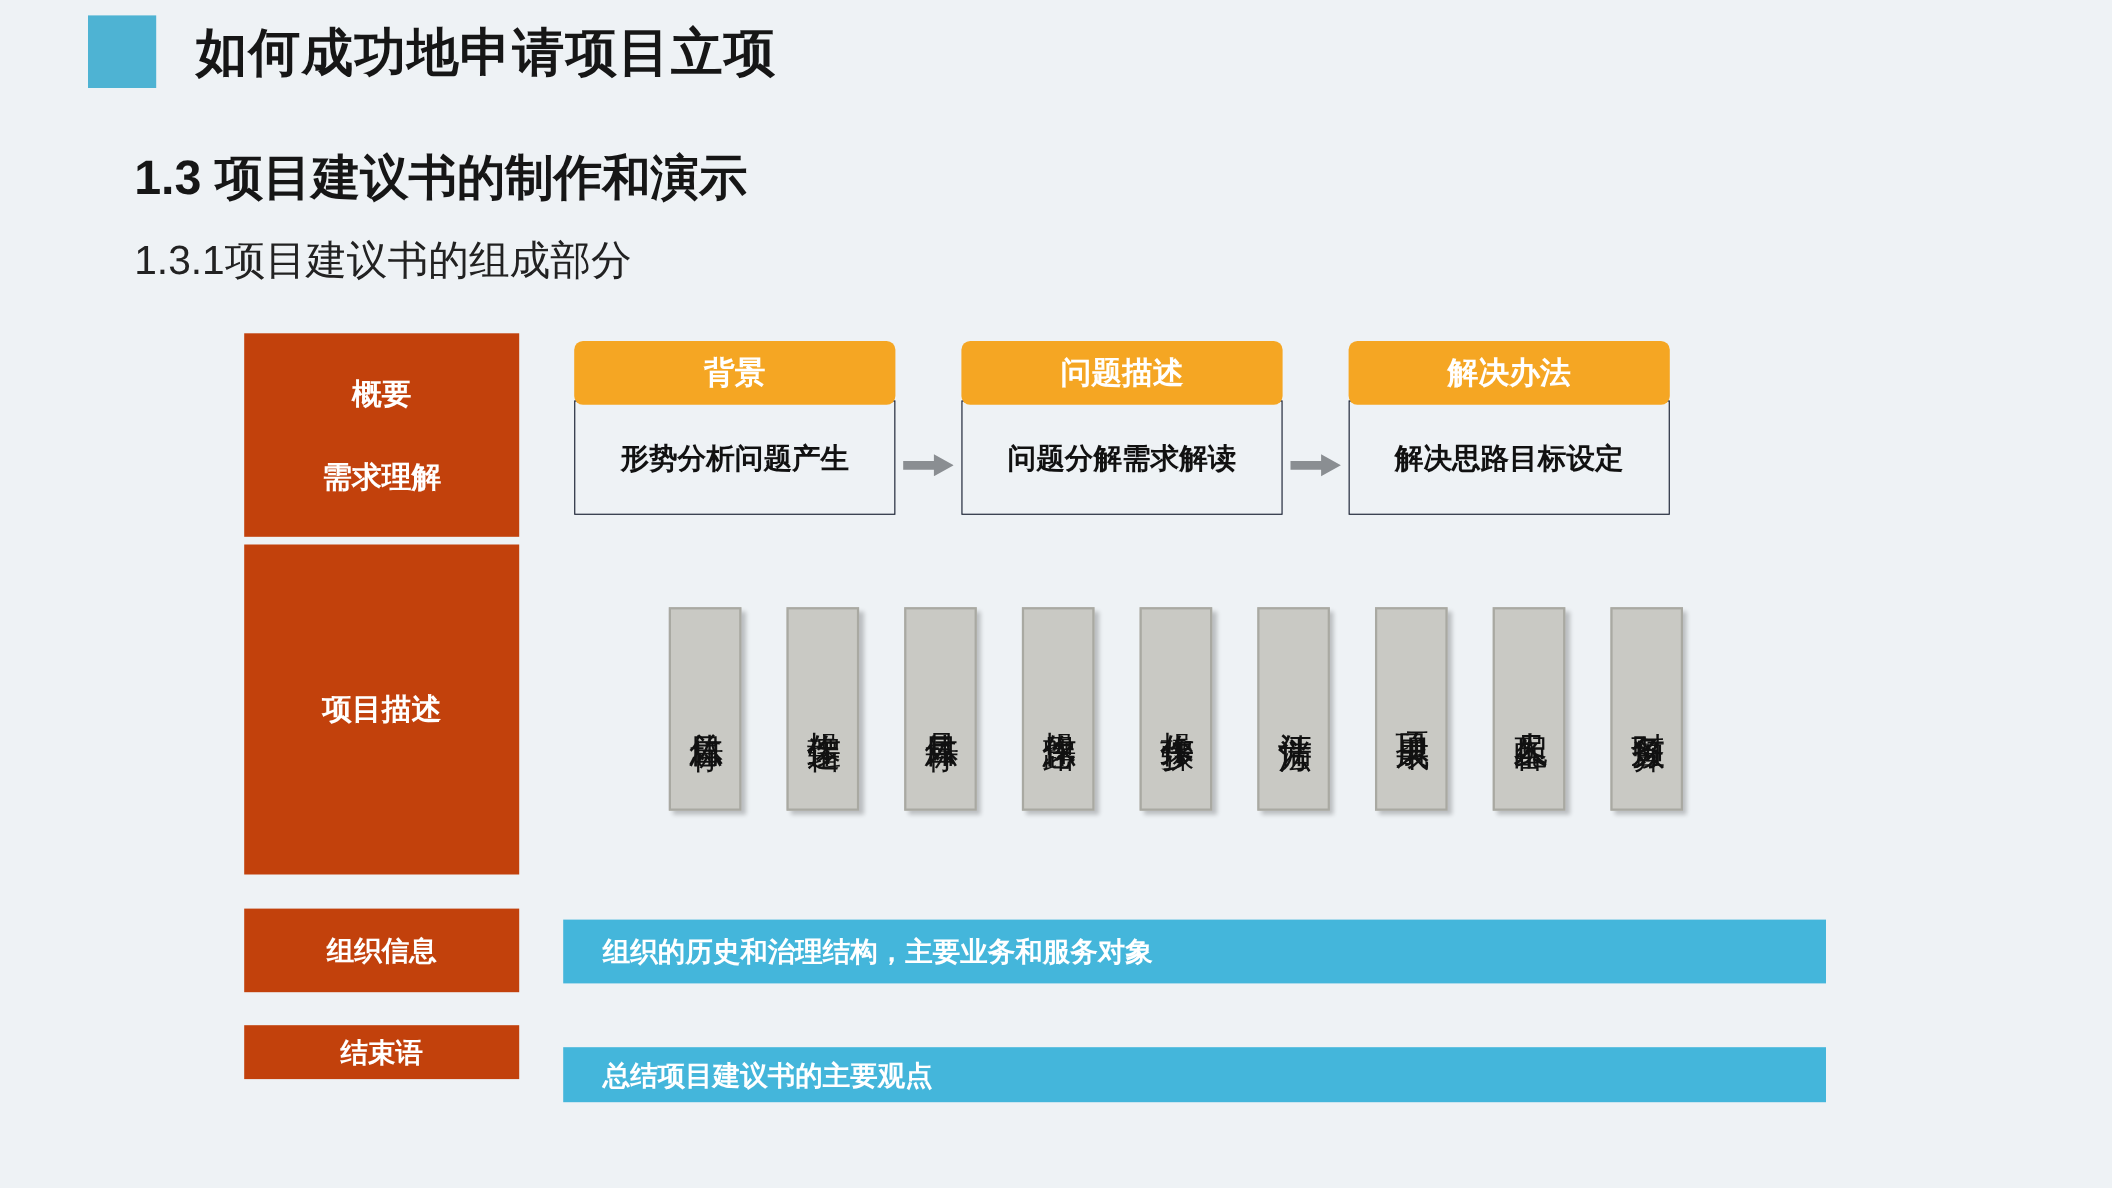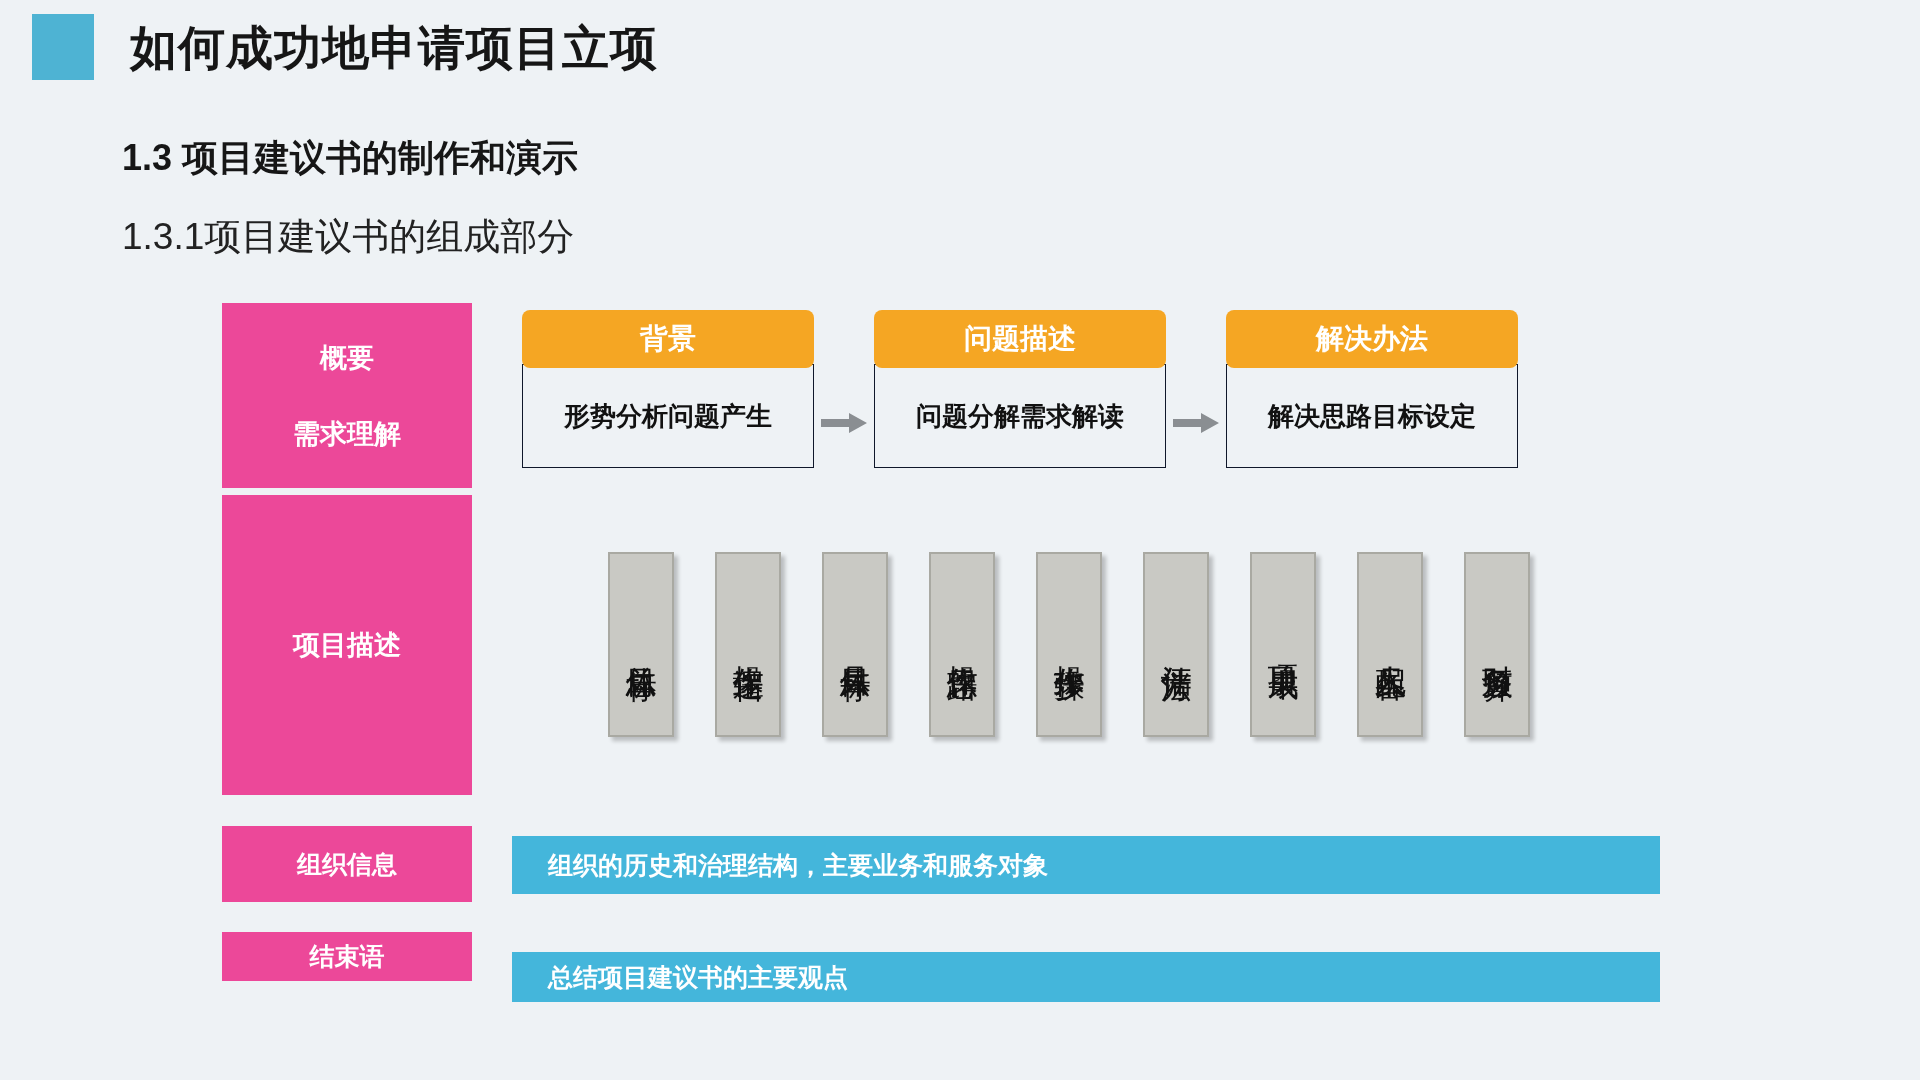--- a/index.html
+++ b/index.html
@@ -21,20 +21,21 @@
     left: 0; top: 0;
     width: 1920px; height: 1080px;
     background: #eef2f5;
   }
   #title-row {
     position: absolute;
     left: 0px;
     top: 14px;
     display: flex;
     align-items: center;
+    padding-left: 48px;
   }
   #title-accent {
     width: 62px;
     height: 66px;
     background: #4EB3D3;
     margin-left: 32px;
     margin-right: 36px;
     flex: none;
   }
   #main-title {
@@ -42,41 +43,41 @@
     font-weight: bold;
     color: #161616;
     letter-spacing: 1px;
     white-space: nowrap;
     line-height: 1;
   }
   #sub-title {
     position: absolute;
     left: 122px;
     top: 140px;
-    font-size: 36px;
+    font-size: 44px;
     font-weight: bold;
     color: #161616;
     white-space: nowrap;
     line-height: 1;
   }
   #sub-sub-title {
     position: absolute;
     left: 122px;
     top: 218px;
     font-size: 37px;
     font-weight: normal;
     color: #222;
     white-space: nowrap;
     line-height: 1;
   }
 
   
   .green-block {
     position: absolute;
-    background: #ec4899;
+    background: #c2410c;
     color: #ffffff;
     font-weight: bold;
     display: flex;
     flex-direction: column;
     align-items: center;
     justify-content: center;
     text-align: left;
   }
   #green-overview {
     left: 222px;

